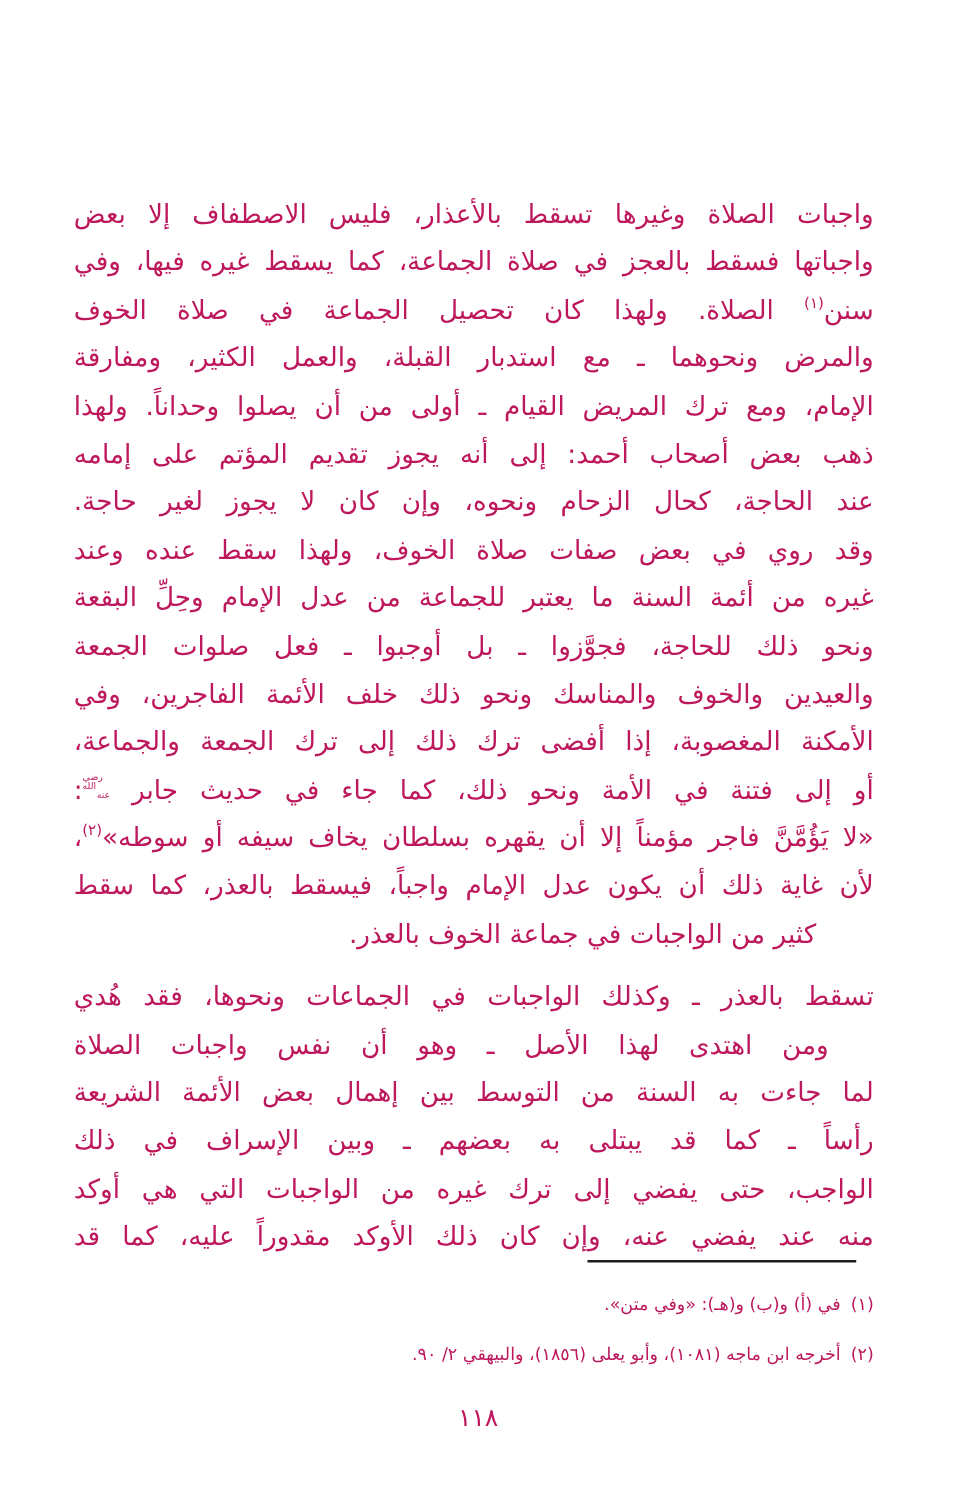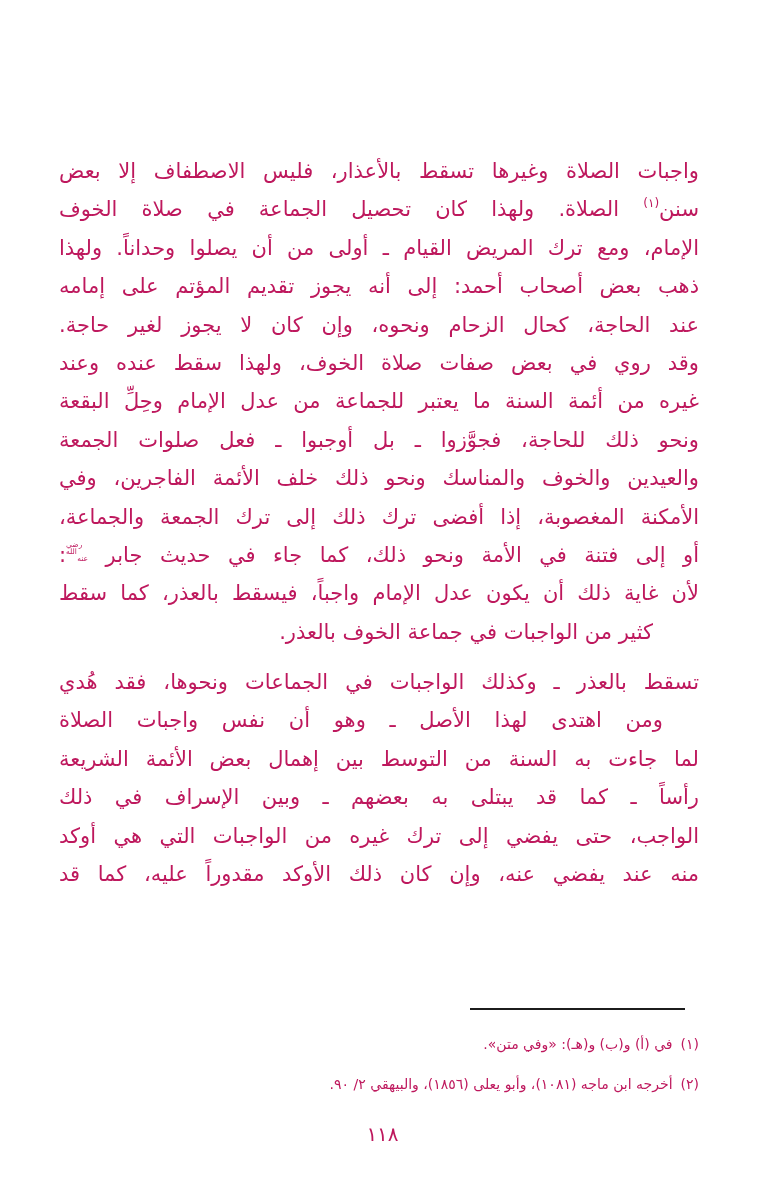--- a/index.html
+++ b/index.html
@@ -89,30 +89,33 @@
     letter-spacing: 2px;
   }
 </style>
 </head>
 <body>
 
 <div class="page">
   <div class="text-block">
       <div class="paragraph">
         <div class="line">واجبات الصلاة وغيرها تسقط بالأعذار، فليس الاصطفاف إلا بعض</div>
+        <div class="line">واجباتها فسقط بالعجز في صلاة الجماعة، كما يسقط غيره فيها، وفي</div>
         <div class="line">سنن<sup class="fn-ref">(١)</sup> الصلاة. ولهذا كان تحصيل الجماعة في صلاة الخوف</div>
+        <div class="line">والمرض ونحوهما ـ مع استدبار القبلة، والعمل الكثير، ومفارقة</div>
         <div class="line">الإمام، ومع ترك المريض القيام ـ أولى من أن يصلوا وحداناً. ولهذا</div>
         <div class="line">ذهب بعض أصحاب أحمد: إلى أنه يجوز تقديم المؤتم على إمامه</div>
         <div class="line">عند الحاجة، كحال الزحام ونحوه، وإن كان لا يجوز لغير حاجة.</div>
         <div class="line">وقد روي في بعض صفات صلاة الخوف، ولهذا سقط عنده وعند</div>
         <div class="line">غيره من أئمة السنة ما يعتبر للجماعة من عدل الإمام وحِلِّ البقعة</div>
         <div class="line">ونحو ذلك للحاجة، فجوَّزوا ـ بل أوجبوا ـ فعل صلوات الجمعة</div>
         <div class="line">والعيدين والخوف والمناسك ونحو ذلك خلف الأئمة الفاجرين، وفي</div>
         <div class="line">الأمكنة المغصوبة، إذا أفضى ترك ذلك إلى ترك الجمعة والجماعة،</div>
         <div class="line">أو إلى فتنة في الأمة ونحو ذلك، كما جاء في حديث جابر <span class="honorific">رضي الله عنه</span>:</div>
+        <div class="line">«لا يَؤُمَّنَّ فاجر مؤمناً إلا أن يقهره بسلطان يخاف سيفه أو سوطه»<sup class="fn-ref">(٢)</sup>،</div>
         <div class="line">لأن غاية ذلك أن يكون عدل الإمام واجباً، فيسقط بالعذر، كما سقط</div>
         <div class="line par-end">كثير من الواجبات في جماعة الخوف بالعذر.</div>
       </div>
       <div class="paragraph">
         <div class="line">تسقط بالعذر ـ وكذلك الواجبات في الجماعات ونحوها، فقد هُدي</div>
         <div class="line first-indent">ومن اهتدى لهذا الأصل ـ وهو أن نفس واجبات الصلاة</div>
         <div class="line">لما جاءت به السنة من التوسط بين إهمال بعض الأئمة الشريعة</div>
         <div class="line">رأساً ـ كما قد يبتلى به بعضهم ـ وبين الإسراف في ذلك</div>
         <div class="line">الواجب، حتى يفضي إلى ترك غيره من الواجبات التي هي أوكد</div>
         <div class="line">منه عند يفضي عنه، وإن كان ذلك الأوكد مقدوراً عليه، كما قد</div>

